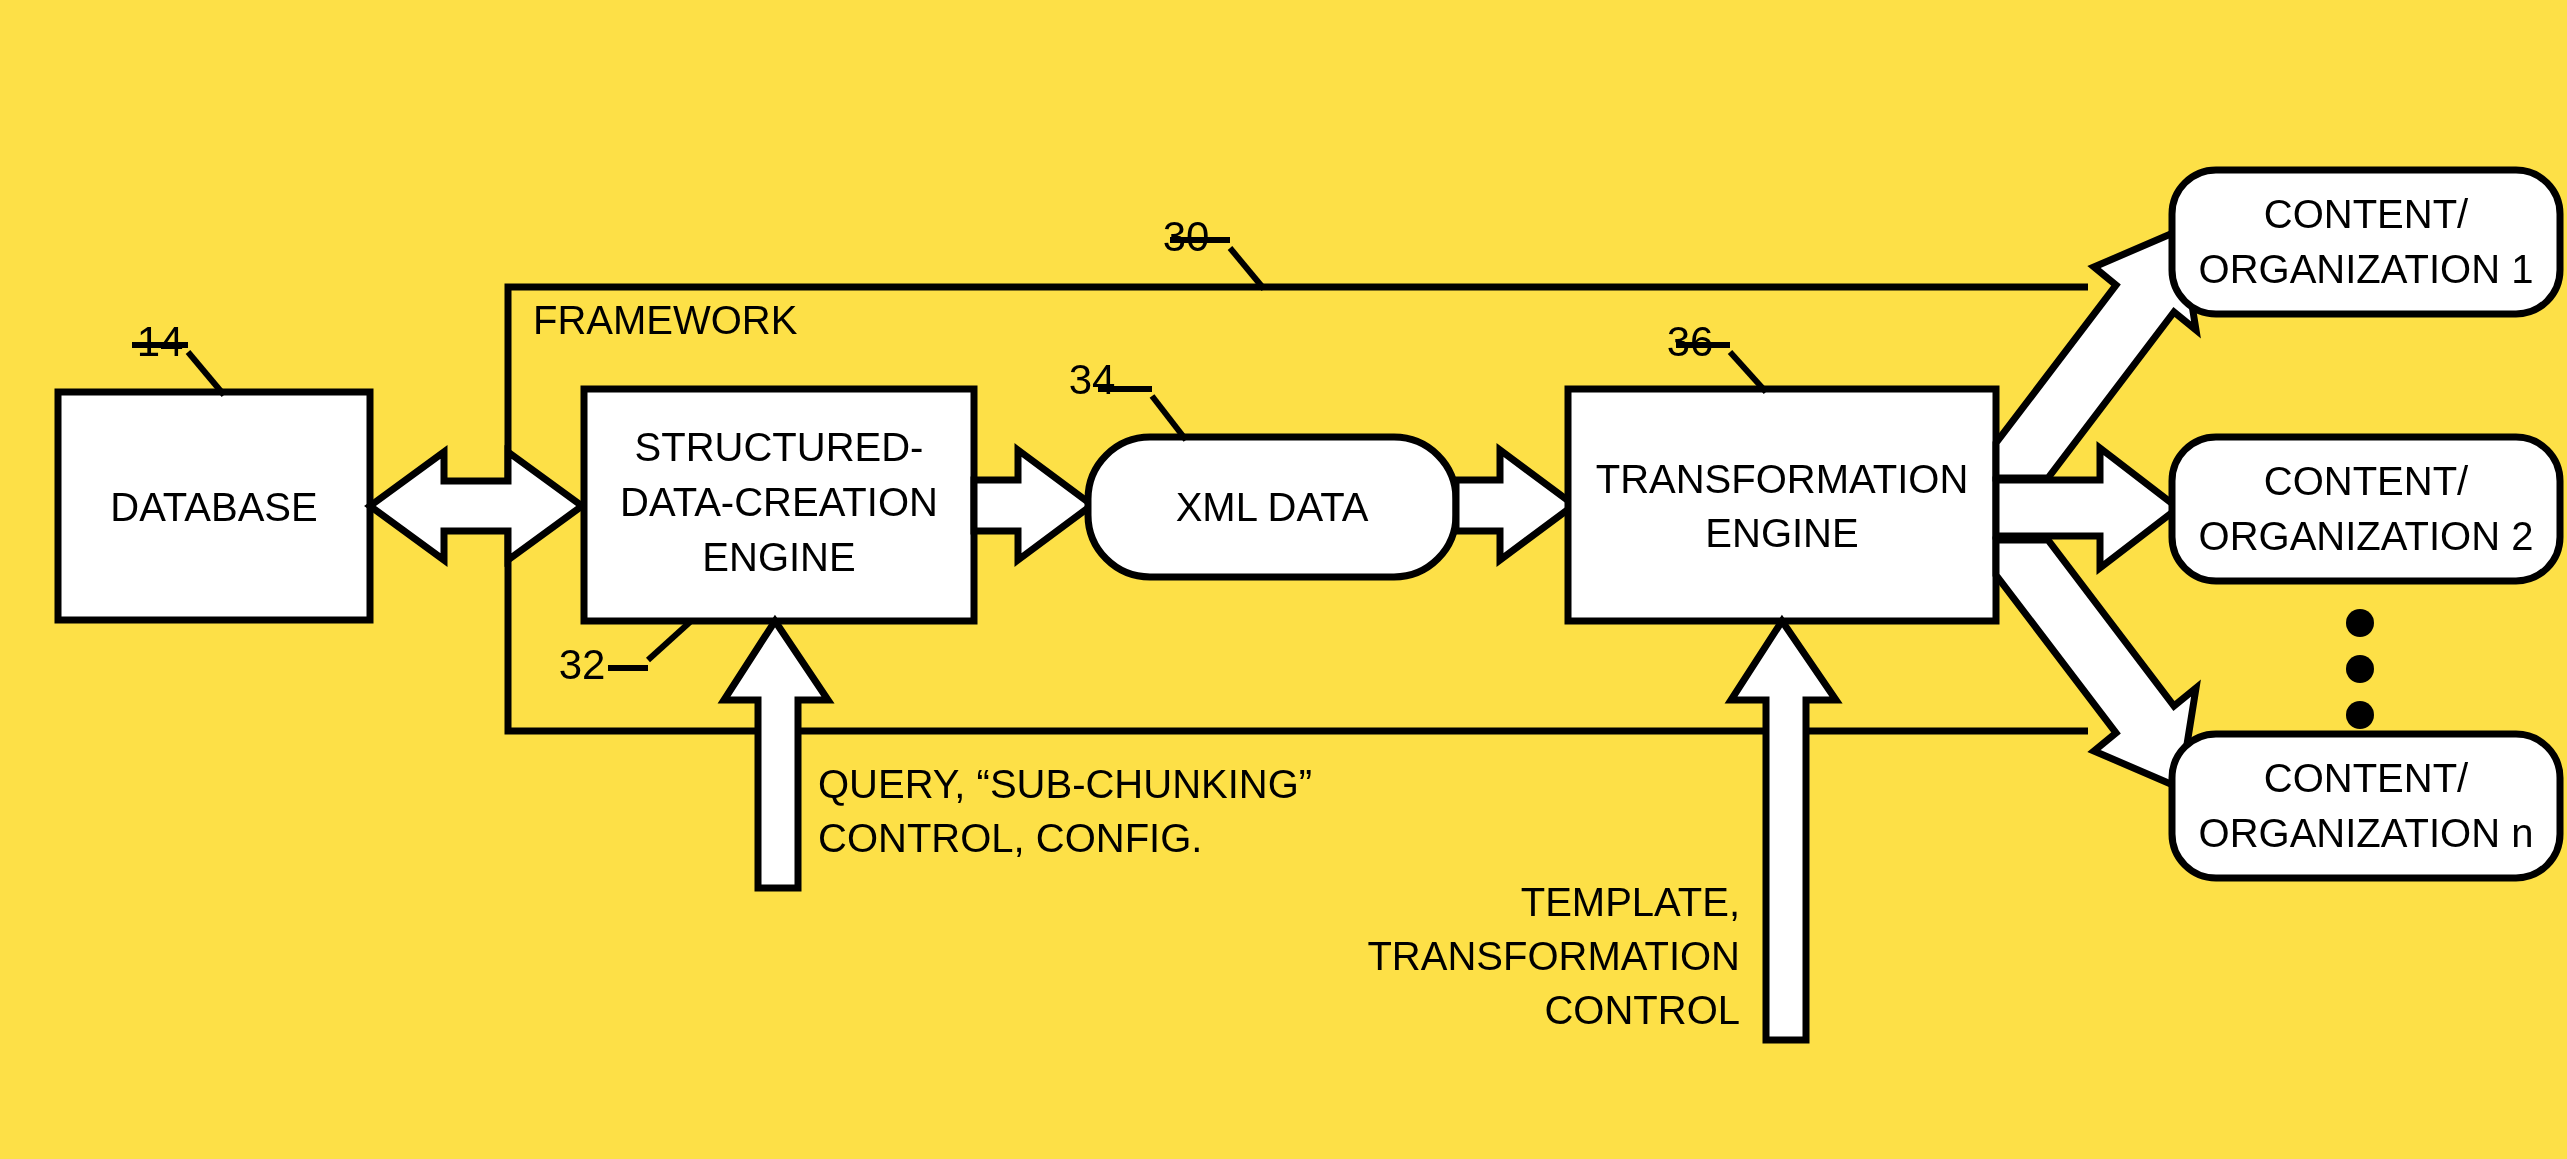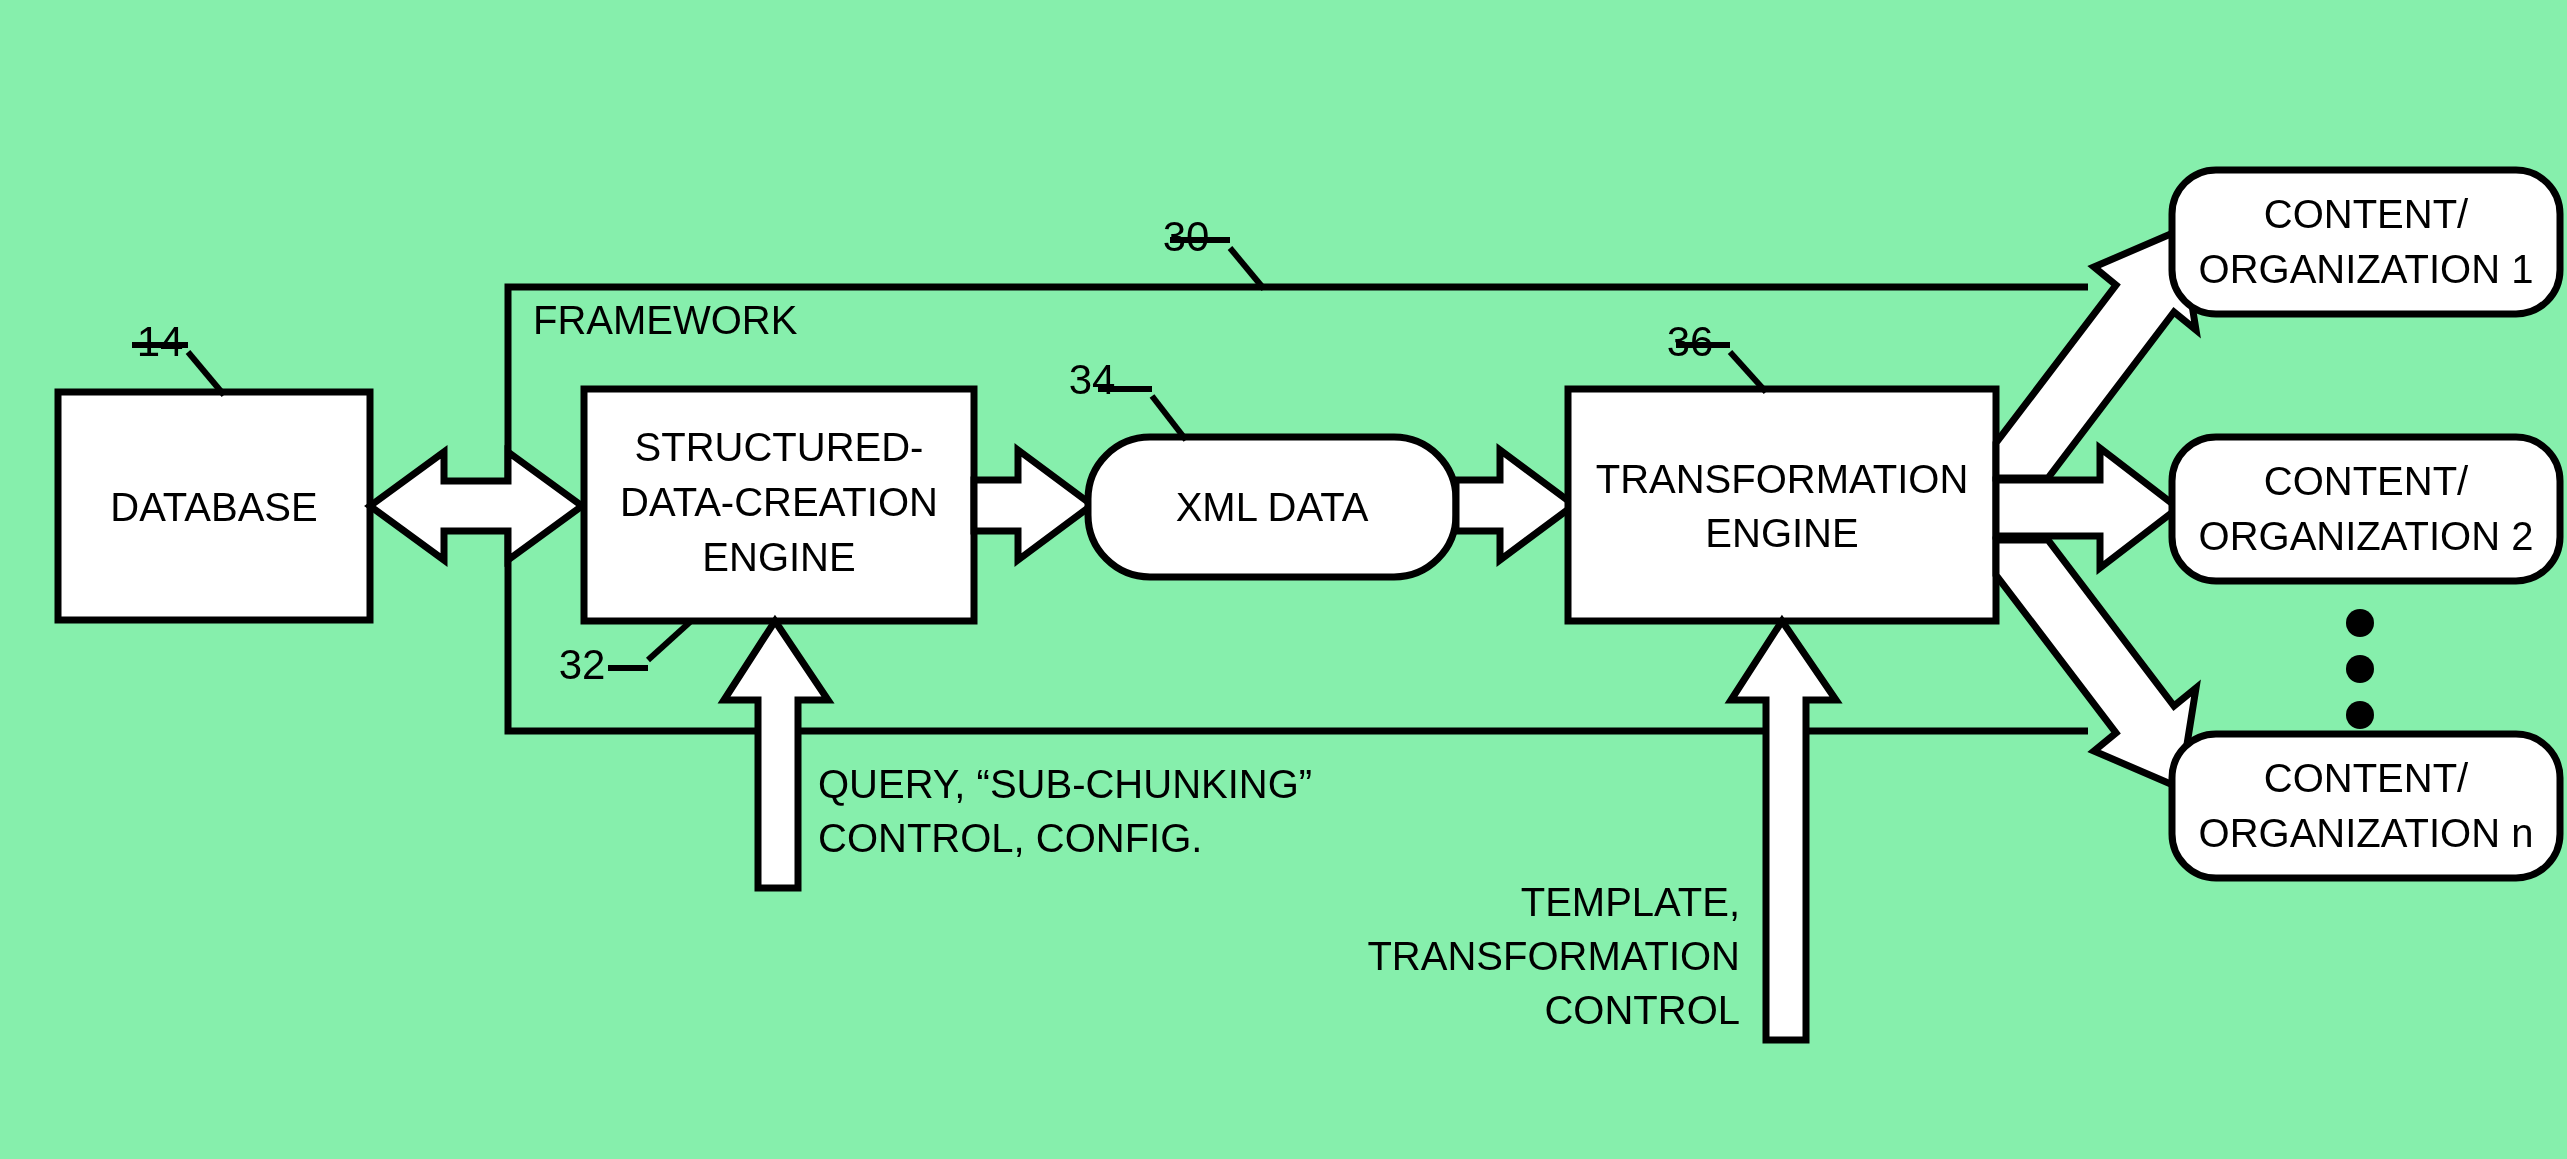--- a/index.html
+++ b/index.html
@@ -11,21 +11,21 @@
   body {
     width: 2567px;
     height: 1159px;
     font-family: "Liberation Sans", sans-serif;
     overflow: hidden;
   }
   #diagram-root {
     position: relative;
     width: 2567px;
     height: 1159px;
-    background: #86efac;
+    background: #fde047;
   }
   svg#figure {
     display: block;
     width: 2567px;
     height: 1159px;
   }
   .stroke {
     fill: none;
     stroke: #000000;
     stroke-width: 7;

